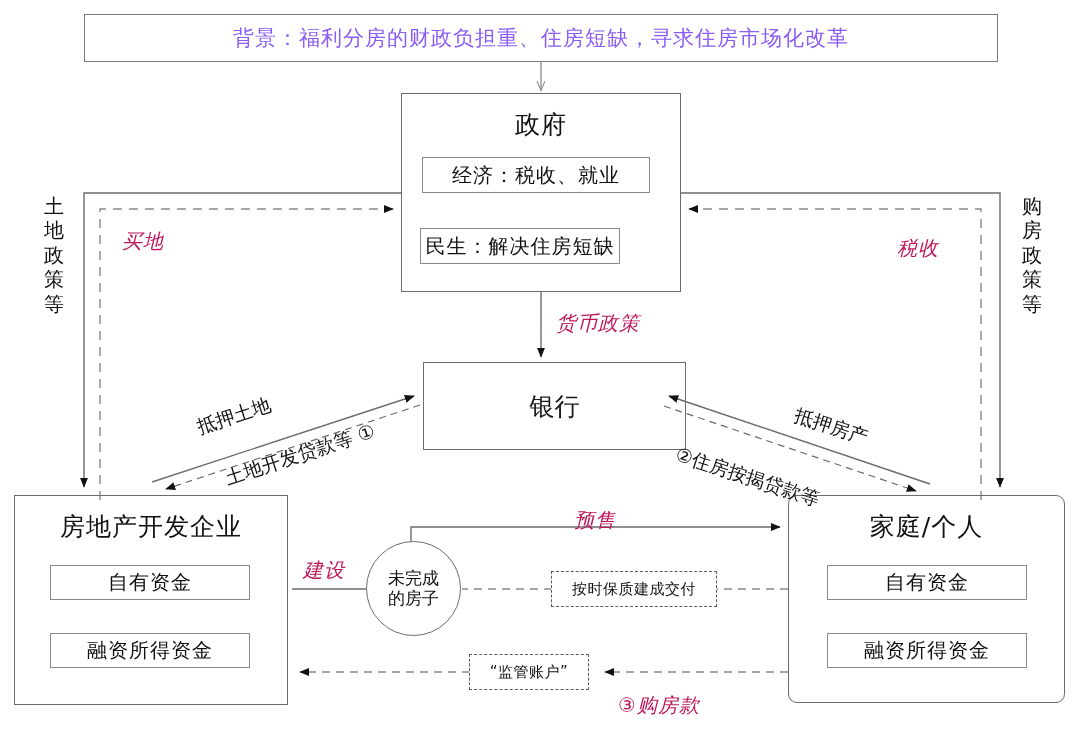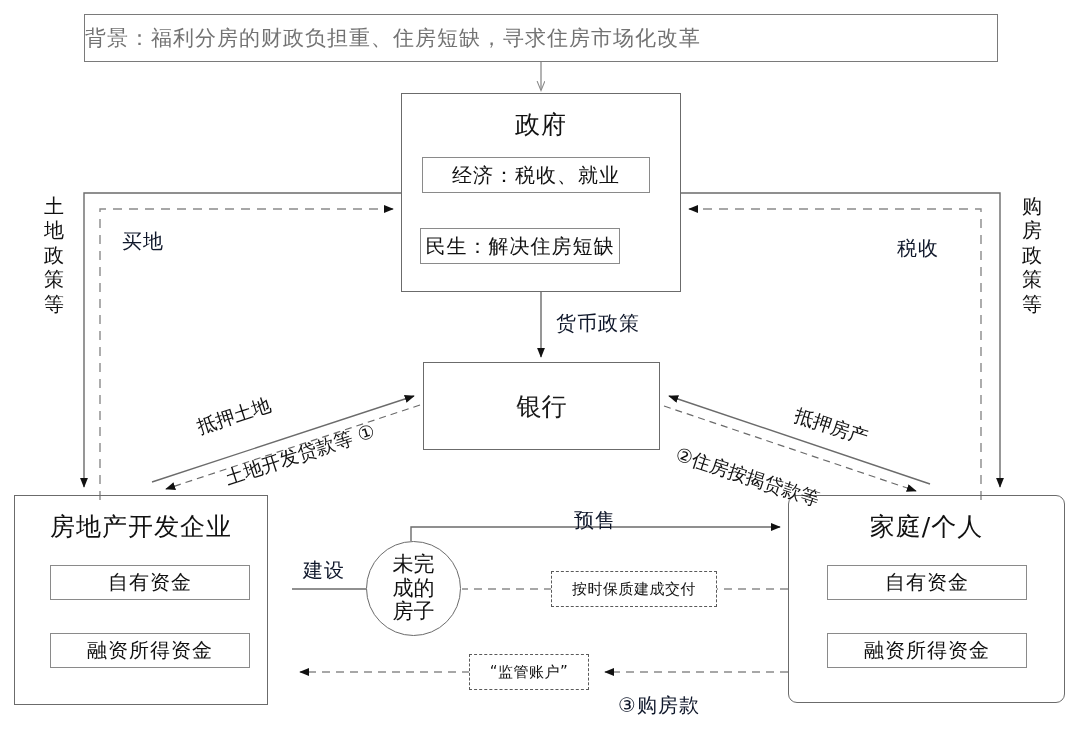--- a/index.html
+++ b/index.html
@@ -18,25 +18,25 @@
     font-size:25px;letter-spacing:1px;color:#111;
   }
   .subbox{
     position:absolute;box-sizing:border-box;border:1.3px solid #8a8a8a;
     display:flex;align-items:center;justify-content:center;
     font-size:20px;color:#111;letter-spacing:1px;
   }
   .banner{
     position:absolute;left:84px;top:14px;width:914px;height:48px;
     box-sizing:border-box;border:1.4px solid #7a7a7a;
-    display:flex;align-items:center;justify-content:flex-start;
-    font-size:21px;letter-spacing:1px;color:#737373;
+    display:flex;align-items:center;justify-content:center;
+    font-size:21px;letter-spacing:1px;color:#8b5cf6;
   }
   .label{
-    position:absolute;font-size:20px;color:#0f172a;white-space:nowrap;letter-spacing:1px;
+    position:absolute;font-size:20px;color:#be185d;white-space:nowrap;letter-spacing:1px;font-style:italic;
   }
   .vlabel{
     position:absolute;font-size:20px;color:#111;
     width:24px;line-height:1.22;text-align:center;letter-spacing:0;
   }
   .rot-label{
     position:absolute;font-size:19px;color:#111;white-space:nowrap;
     transform-origin:left center;
   }
   .dashbox{
@@ -44,21 +44,21 @@
     border:1.5px dashed #5a5a5a;background:#ffffff;
     display:flex;align-items:center;justify-content:center;
     font-size:15px;color:#111;white-space:nowrap;letter-spacing:0.5px;
     padding:1px 5px;
   }
   .circ{
     position:absolute;box-sizing:border-box;
     border:1.4px solid #6b6b6b;border-radius:50%;
     background:#ffffff;
     display:flex;align-items:center;justify-content:center;
-    text-align:center;font-size:21px;line-height:1.12;color:#111;
+    text-align:center;font-size:17px;line-height:1.12;color:#111;
   }
   .bank-title{font-size:25px;}
 </style>
 </head>
 <body>
 
 <div id="stage">
 
   <svg class="layer" viewBox="0 0 1080 736">
     <defs>
@@ -135,25 +135,25 @@
   <div class="banner">
     <span>背景：福利分房的财政负担重、住房短缺，寻求住房市场化改革</span>
   </div>
 
   <div class="node" style="left:401px;top:93px;width:280px;height:199px;">
     <div class="title" style="top:14px;">政府</div>
     <div class="subbox" style="left:20px;top:63px;width:228px;height:36px;">经济：税收、就业</div>
     <div class="subbox" style="left:18px;top:134px;width:200px;height:36px;">民生：解决住房短缺</div>
   </div>
 
-  <div class="node" style="left:423px;top:362px;width:237px;height:88px;display:flex;align-items:center;justify-content:center;">
+  <div class="node" style="left:423px;top:362px;width:263px;height:88px;display:flex;align-items:center;justify-content:center;">
     <span class="bank-title">银行</span>
   </div>
 
-  <div class="node" style="left:14px;top:495px;width:254px;height:210px;">
+  <div class="node" style="left:14px;top:495px;width:274px;height:210px;">
     <div class="title" style="top:14px;">房地产开发企业</div>
     <div class="subbox" style="left:35px;top:69px;width:200px;height:35px;">自有资金</div>
     <div class="subbox" style="left:35px;top:137px;width:200px;height:35px;">融资所得资金</div>
   </div>
 
   <div class="node" style="left:788px;top:495px;width:277px;height:208px;border-radius:9px;">
     <div class="title" style="top:14px;">家庭/个人</div>
     <div class="subbox" style="left:38px;top:69px;width:200px;height:35px;">自有资金</div>
     <div class="subbox" style="left:38px;top:137px;width:200px;height:35px;">融资所得资金</div>
   </div>

